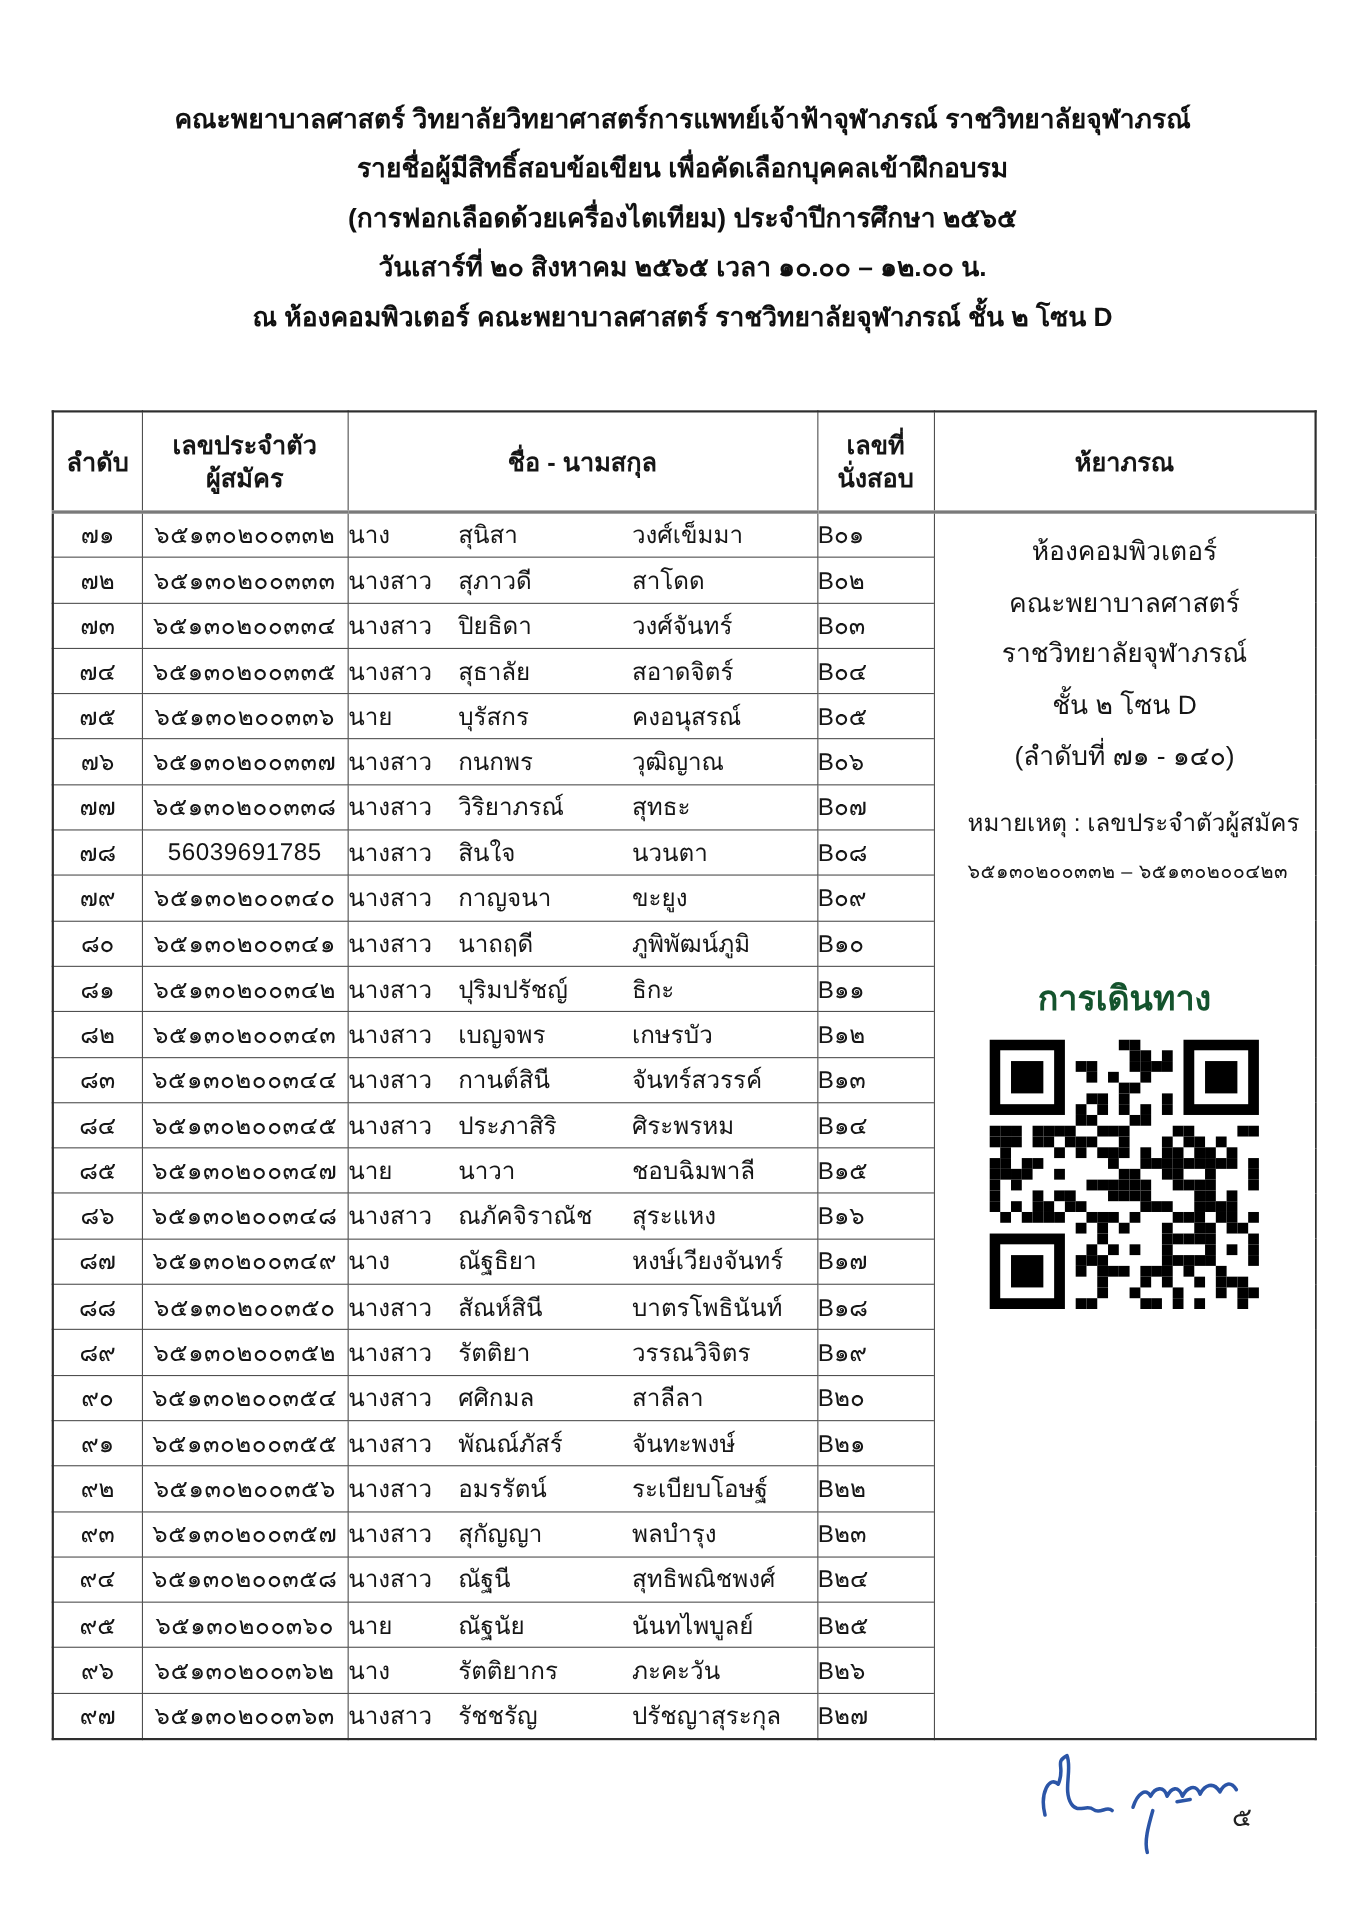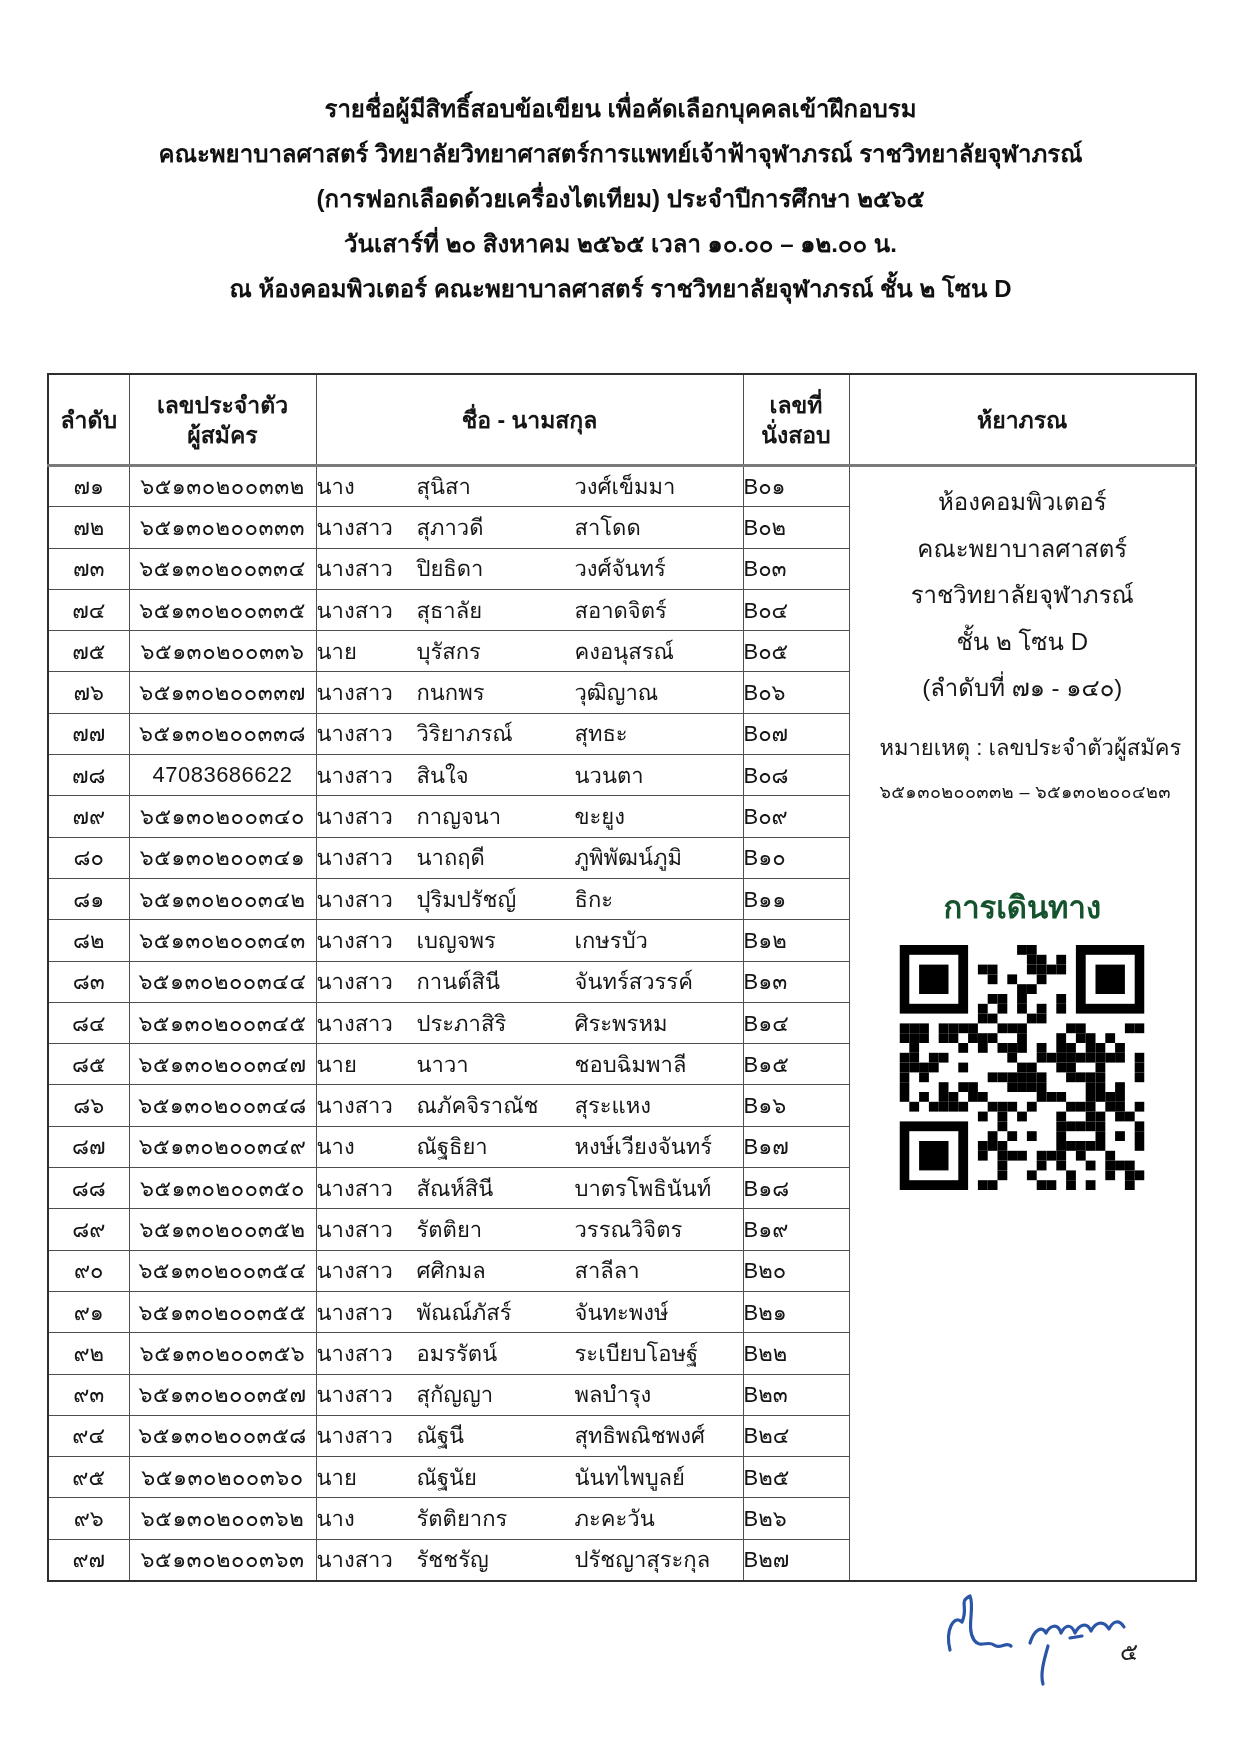--- a/index.html
+++ b/index.html
@@ -59,22 +59,22 @@
   
   .signature{position:absolute;left:942px;top:1588px;width:205px;height:110px;}
   .page-number{position:absolute;left:1120px;top:1632px;font-size:24px;color:#222;}
 </style>
 </head>
 <body>
 
 <div class="page">
 
   <div class="doc-header">
+    <div>คณะพยาบาลศาสตร์ วิทยาลัยวิทยาศาสตร์การแพทย์เจ้าฟ้าจุฬาภรณ์ ราชวิทยาลัยจุฬาภรณ์</div>
     <div>รายชื่อผู้มีสิทธิ์สอบข้อเขียน เพื่อคัดเลือกบุคคลเข้าฝึกอบรม</div>
-    <div>คณะพยาบาลศาสตร์ วิทยาลัยวิทยาศาสตร์การแพทย์เจ้าฟ้าจุฬาภรณ์ ราชวิทยาลัยจุฬาภรณ์</div>
     <div>(การฟอกเลือดด้วยเครื่องไตเทียม) ประจำปีการศึกษา ๒๕๖๕</div>
     <div>วันเสาร์ที่ ๒๐ สิงหาคม ๒๕๖๕ เวลา ๑๐.๐๐ – ๑๒.๐๐ น.</div>
     <div>ณ ห้องคอมพิวเตอร์ คณะพยาบาลศาสตร์ ราชวิทยาลัยจุฬาภรณ์ ชั้น ๒ โซน D</div>
   </div>
 
   <table class="roster">
     <colgroup>
       <col class="w-seq">
         <col class="w-id">
         <col class="w-name">
@@ -364,21 +364,21 @@
           <td class="c-seat">B๐๖</td>
         </tr>
         <tr>
           <td class="c-seq">๗๗</td>
           <td class="c-id">๖๕๑๓๐๒๐๐๓๓๘</td>
           <td class="c-name"><span class="t">นางสาว</span><span class="f">วิริยาภรณ์</span><span class="l">สุทธะ</span></td>
           <td class="c-seat">B๐๗</td>
         </tr>
         <tr>
           <td class="c-seq">๗๘</td>
-          <td class="c-id">47083686622</td>
+          <td class="c-id">56039691785</td>
           <td class="c-name"><span class="t">นางสาว</span><span class="f">สินใจ</span><span class="l">นวนตา</span></td>
           <td class="c-seat">B๐๘</td>
         </tr>
         <tr>
           <td class="c-seq">๗๙</td>
           <td class="c-id">๖๕๑๓๐๒๐๐๓๔๐</td>
           <td class="c-name"><span class="t">นางสาว</span><span class="f">กาญจนา</span><span class="l">ขะยูง</span></td>
           <td class="c-seat">B๐๙</td>
         </tr>
         <tr>

